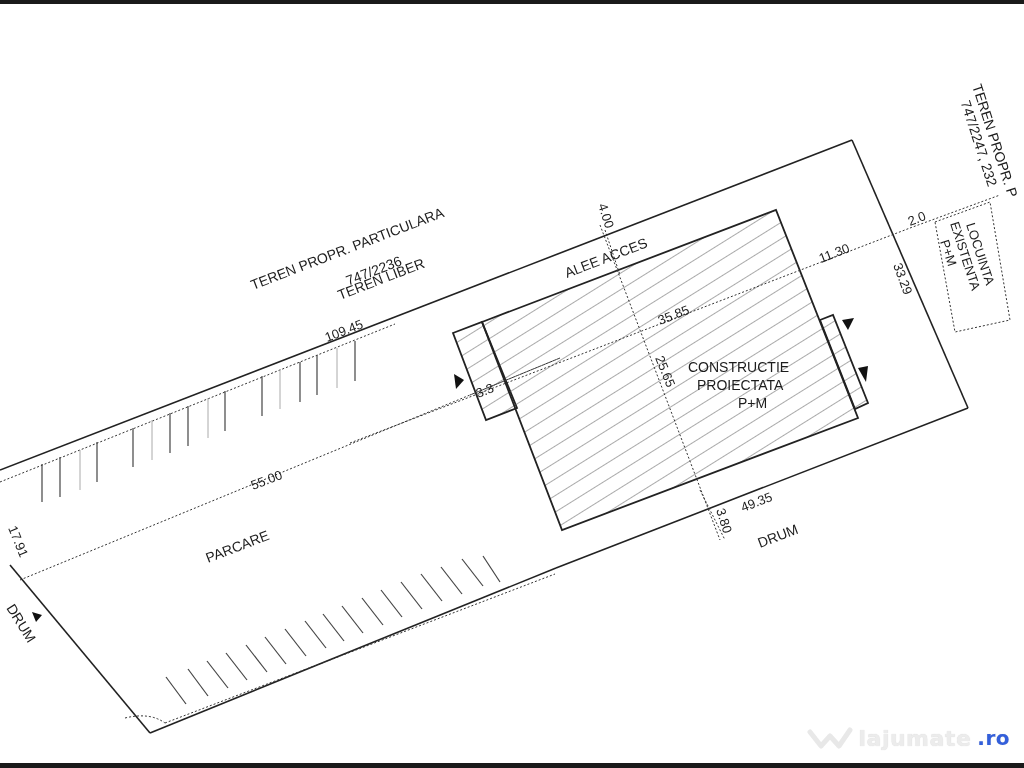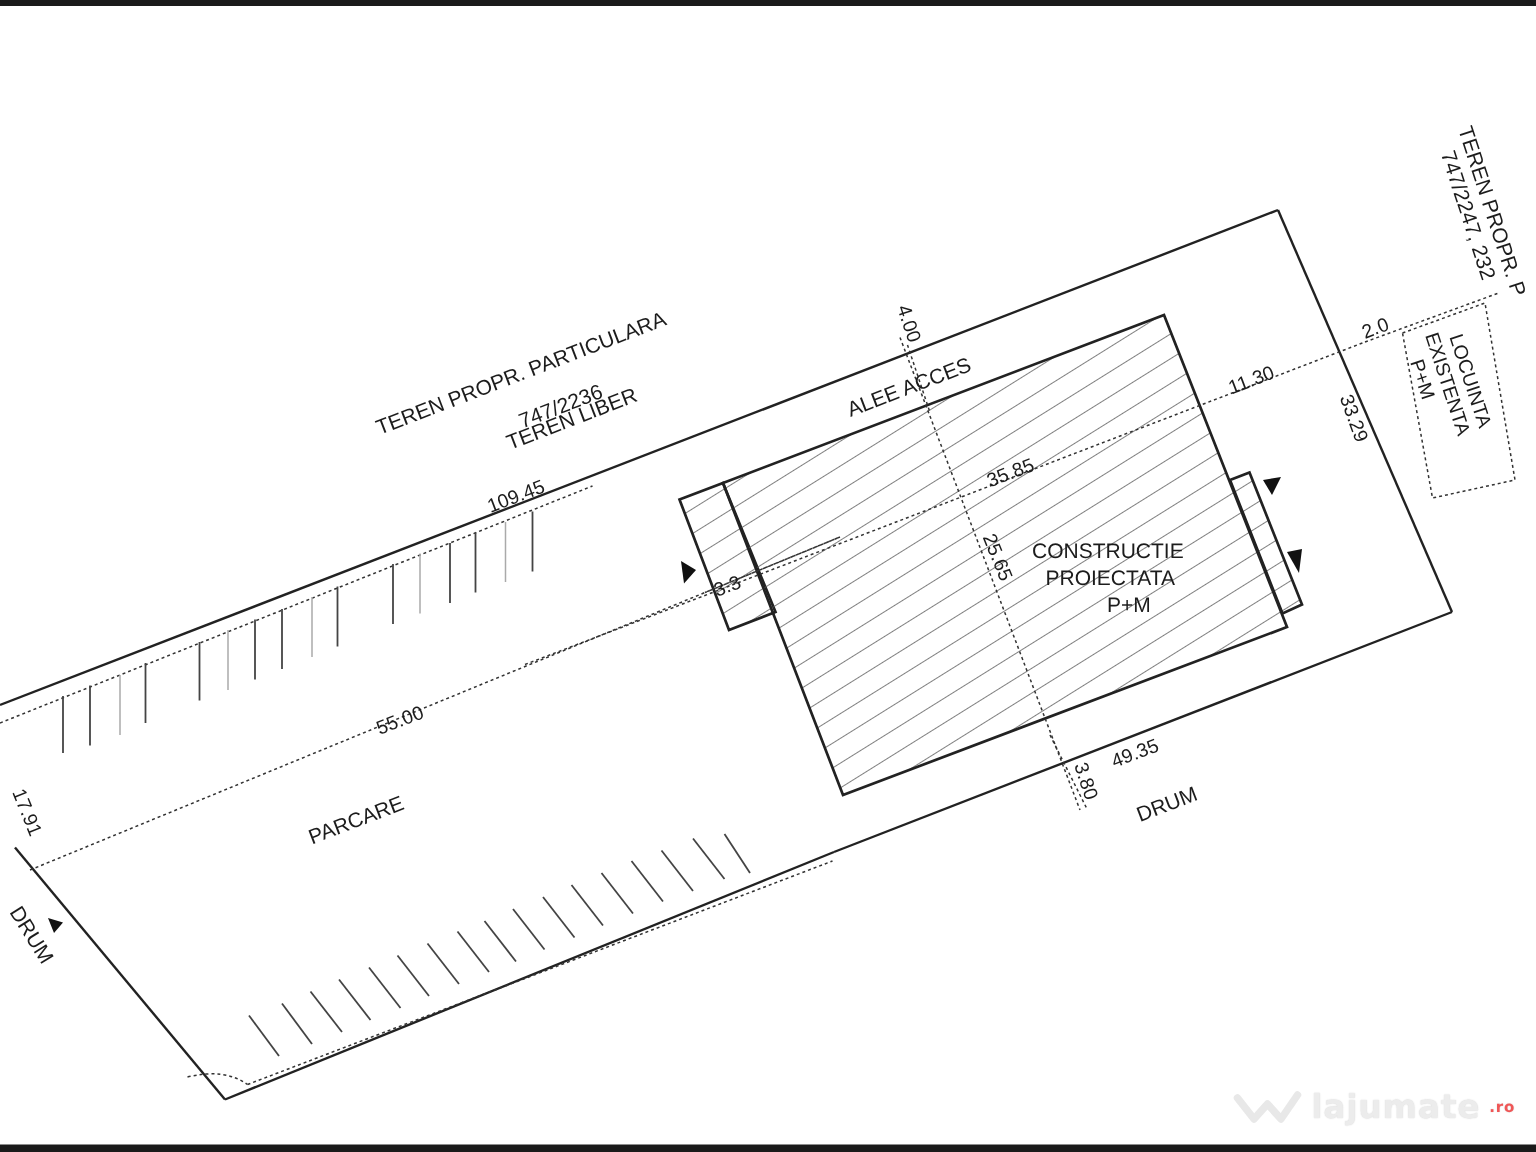--- a/index.html
+++ b/index.html
@@ -12,21 +12,21 @@
   .dim { font-size: 13px; }
   .name { font-size: 14px; }
   .bound { stroke: #222; stroke-width: 1.6; fill: none; }
   .dash { stroke: #333; stroke-width: 1; stroke-dasharray: 2 2; fill: none; }
   .bldg { stroke: #222; stroke-width: 1.8; fill: url(#hatch); }
   .tick { stroke: #444; stroke-width: 1.2; }
   .tick-lite { stroke: #aaa; stroke-width: 1; }
   .arrow { fill: #111; }
   .watermark { position: absolute; right: 14px; bottom: 16px; display: flex; align-items: center; gap: 6px; opacity: 0.9; }
   .wm-text { font-family: "DejaVu Sans", sans-serif; font-size: 22px; color: #eaeaea; font-weight: bold; letter-spacing: 0.5px; text-shadow: 0 0 1px #cfcfcf; }
-  .wm-suffix { font-size: 10px; color: #ef4444; }
+  .wm-suffix { font-size: 20px; color: #1d4ed8; }
 </style>
 </head>
 <body>
 
 <div class="frame-bar frame-top"></div>
 
 <svg class="plan" viewBox="0 0 1024 768" xmlns="http://www.w3.org/2000/svg">
   <defs>
     <pattern id="hatch" patternUnits="userSpaceOnUse" width="14" height="14" patternTransform="rotate(58)">
       <line x1="0" y1="0" x2="0" y2="14" stroke="#555" stroke-width="1"></line>

